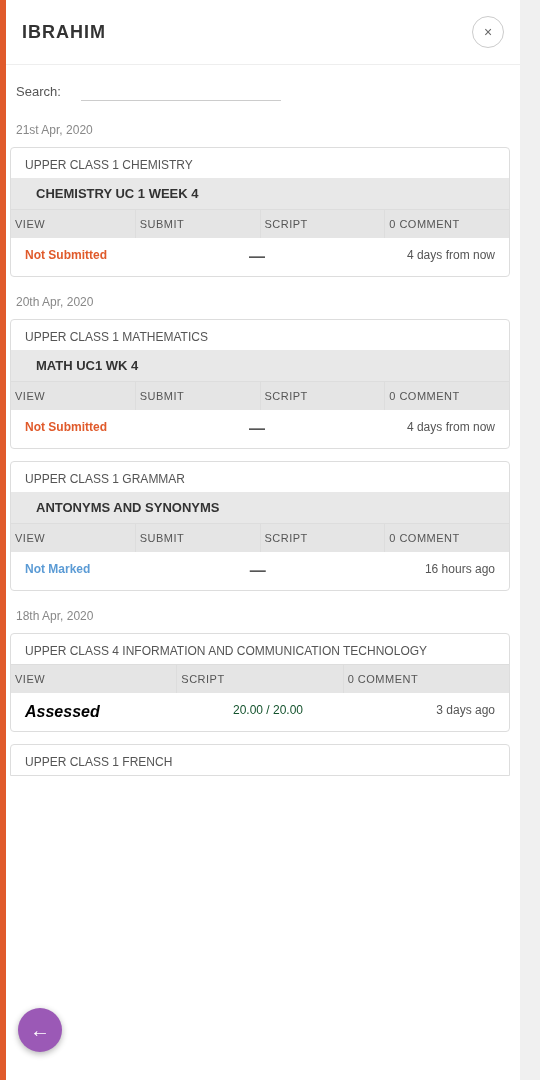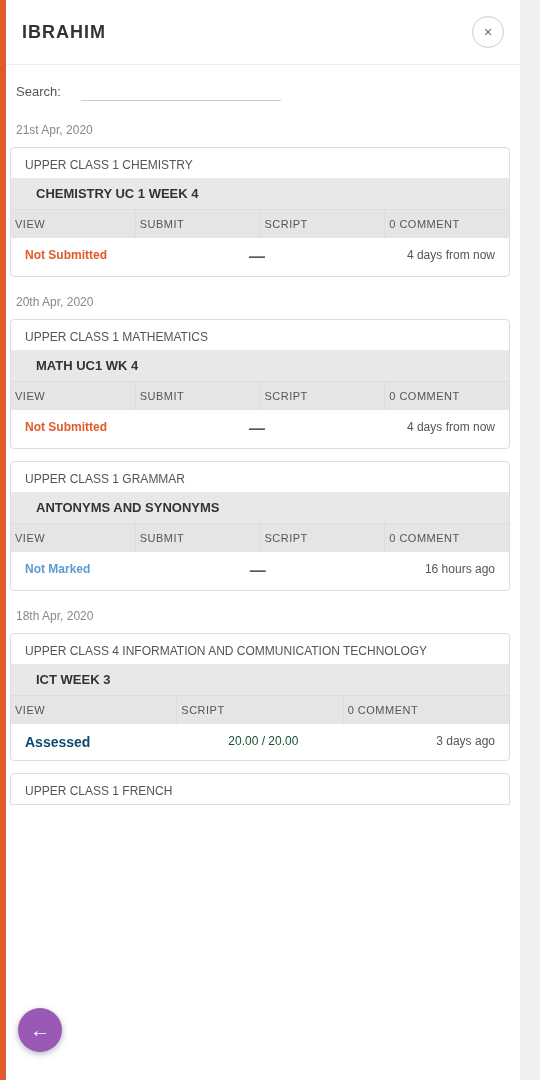--- a/index.html
+++ b/index.html
@@ -146,23 +146,24 @@
       font-weight: bold;
     }
 
     .status-not-marked {
       color: #5b9bd5;
       font-size: 12px;
       font-weight: bold;
     }
 
     .status-assessed {
-      color: #0c4a6e;
-      font-size: 14px;
-      font-weight: bold;
+      color: #000000;
+      font-size: 16px;
+      font-weight: bold;
+      font-style: italic;
     }
 
     .status-dash {
       color: #555;
       font-size: 16px;
       font-weight: bold;
     }
 
     .status-time {
       font-size: 12px;
@@ -263,21 +264,20 @@
     <div class="card-status-row">
       <span class="status-not-marked">Not Marked</span>
       <span class="status-dash">—</span>
       <span class="status-time">16 hours ago</span>
     </div>
   </div>
 
   <div class="date-label">18th Apr, 2020</div>
   <div class="card">
     <div class="card-subject">UPPER CLASS 4 INFORMATION AND COMMUNICATION TECHNOLOGY</div>
-    <div class="card-title-bar">ICT WEEK 3</div>
     <div class="card-actions">
       <button class="card-action-btn">VIEW</button>
       <button class="card-action-btn">SCRIPT</button>
       <button class="card-action-btn">0 COMMENT</button>
     </div>
     <div class="card-status-row">
       <span class="status-assessed">Assessed</span>
       <span class="status-score">20.00 / 20.00</span>
       <span class="status-time">3 days ago</span>
     </div>

